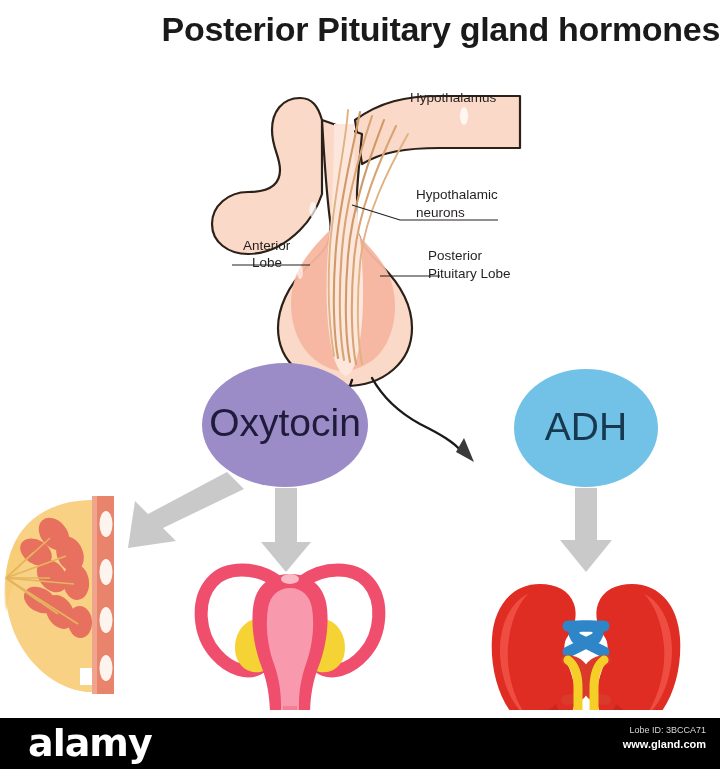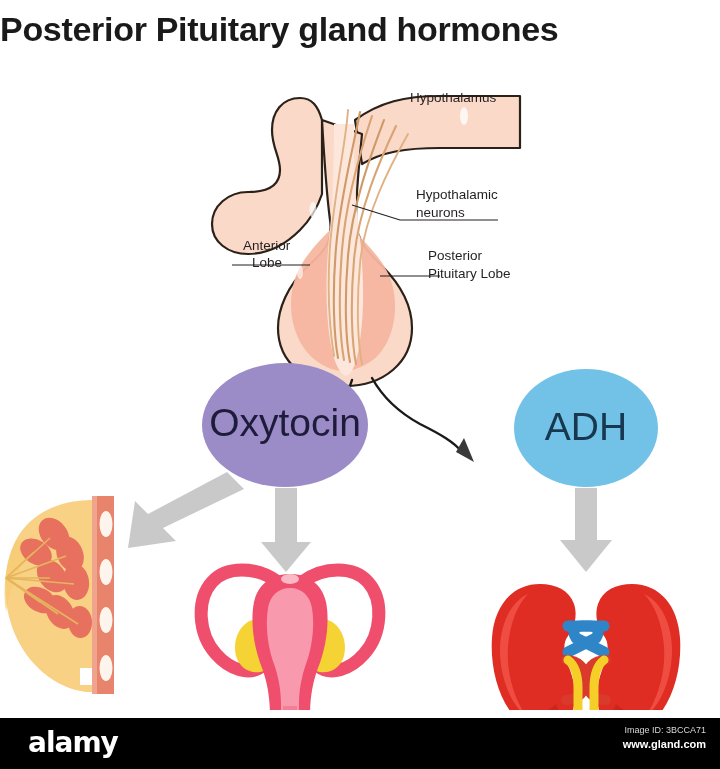--- a/index.html
+++ b/index.html
@@ -18,21 +18,21 @@
     position: relative;
     width: 720px;
     height: 769px;
     background: #ffffff;
   }
   #title {
     position: absolute;
     left: 0;
     top: 10px;
     width: 720px;
-    text-align: left;
+    text-align: right;
     font-size: 34px;
     font-weight: bold;
     letter-spacing: -0.3px;
     color: #1a1a1a;
     font-family: "Liberation Sans", sans-serif;
     white-space: nowrap;
   }
   #figure {
     position: absolute;
     left: 0;
@@ -50,21 +50,21 @@
     top: 718px;
     width: 720px;
     height: 51px;
     background: #000000;
   }
   #alamy-logo {
     position: absolute;
     left: 28px;
     top: 727px;
     color: #ffffff;
-    font-size: 28px;
+    font-size: 38px;
     font-weight: bold;
     letter-spacing: -1px;
     font-family: "DejaVu Sans", sans-serif;
     line-height: 32px;
   }
   #wm-right {
     position: absolute;
     right: 14px;
     top: 724px;
     text-align: right;
@@ -269,17 +269,17 @@
 
       <path d="M 568 600 C 576 606 578 616 578 628 L 578 700" stroke="#f5cf28" stroke-width="9" fill="none" stroke-linecap="round"></path>
       <path d="M 604 600 C 596 606 594 616 594 628 L 594 700" stroke="#f5cf28" stroke-width="9" fill="none" stroke-linecap="round"></path>
     </g>
 
   </svg>
 
   <div id="watermark-bar"></div>
   <div id="alamy-logo">alamy</div>
   <div id="wm-right">
-    <div id="wm-id">Image ID: 3BCCA71</div>
+    <div id="wm-id">Lobe ID: 3BCCA71</div>
     <div id="wm-url">www.gland.com</div>
   </div>
 
 </div>
 
 </body></html>

